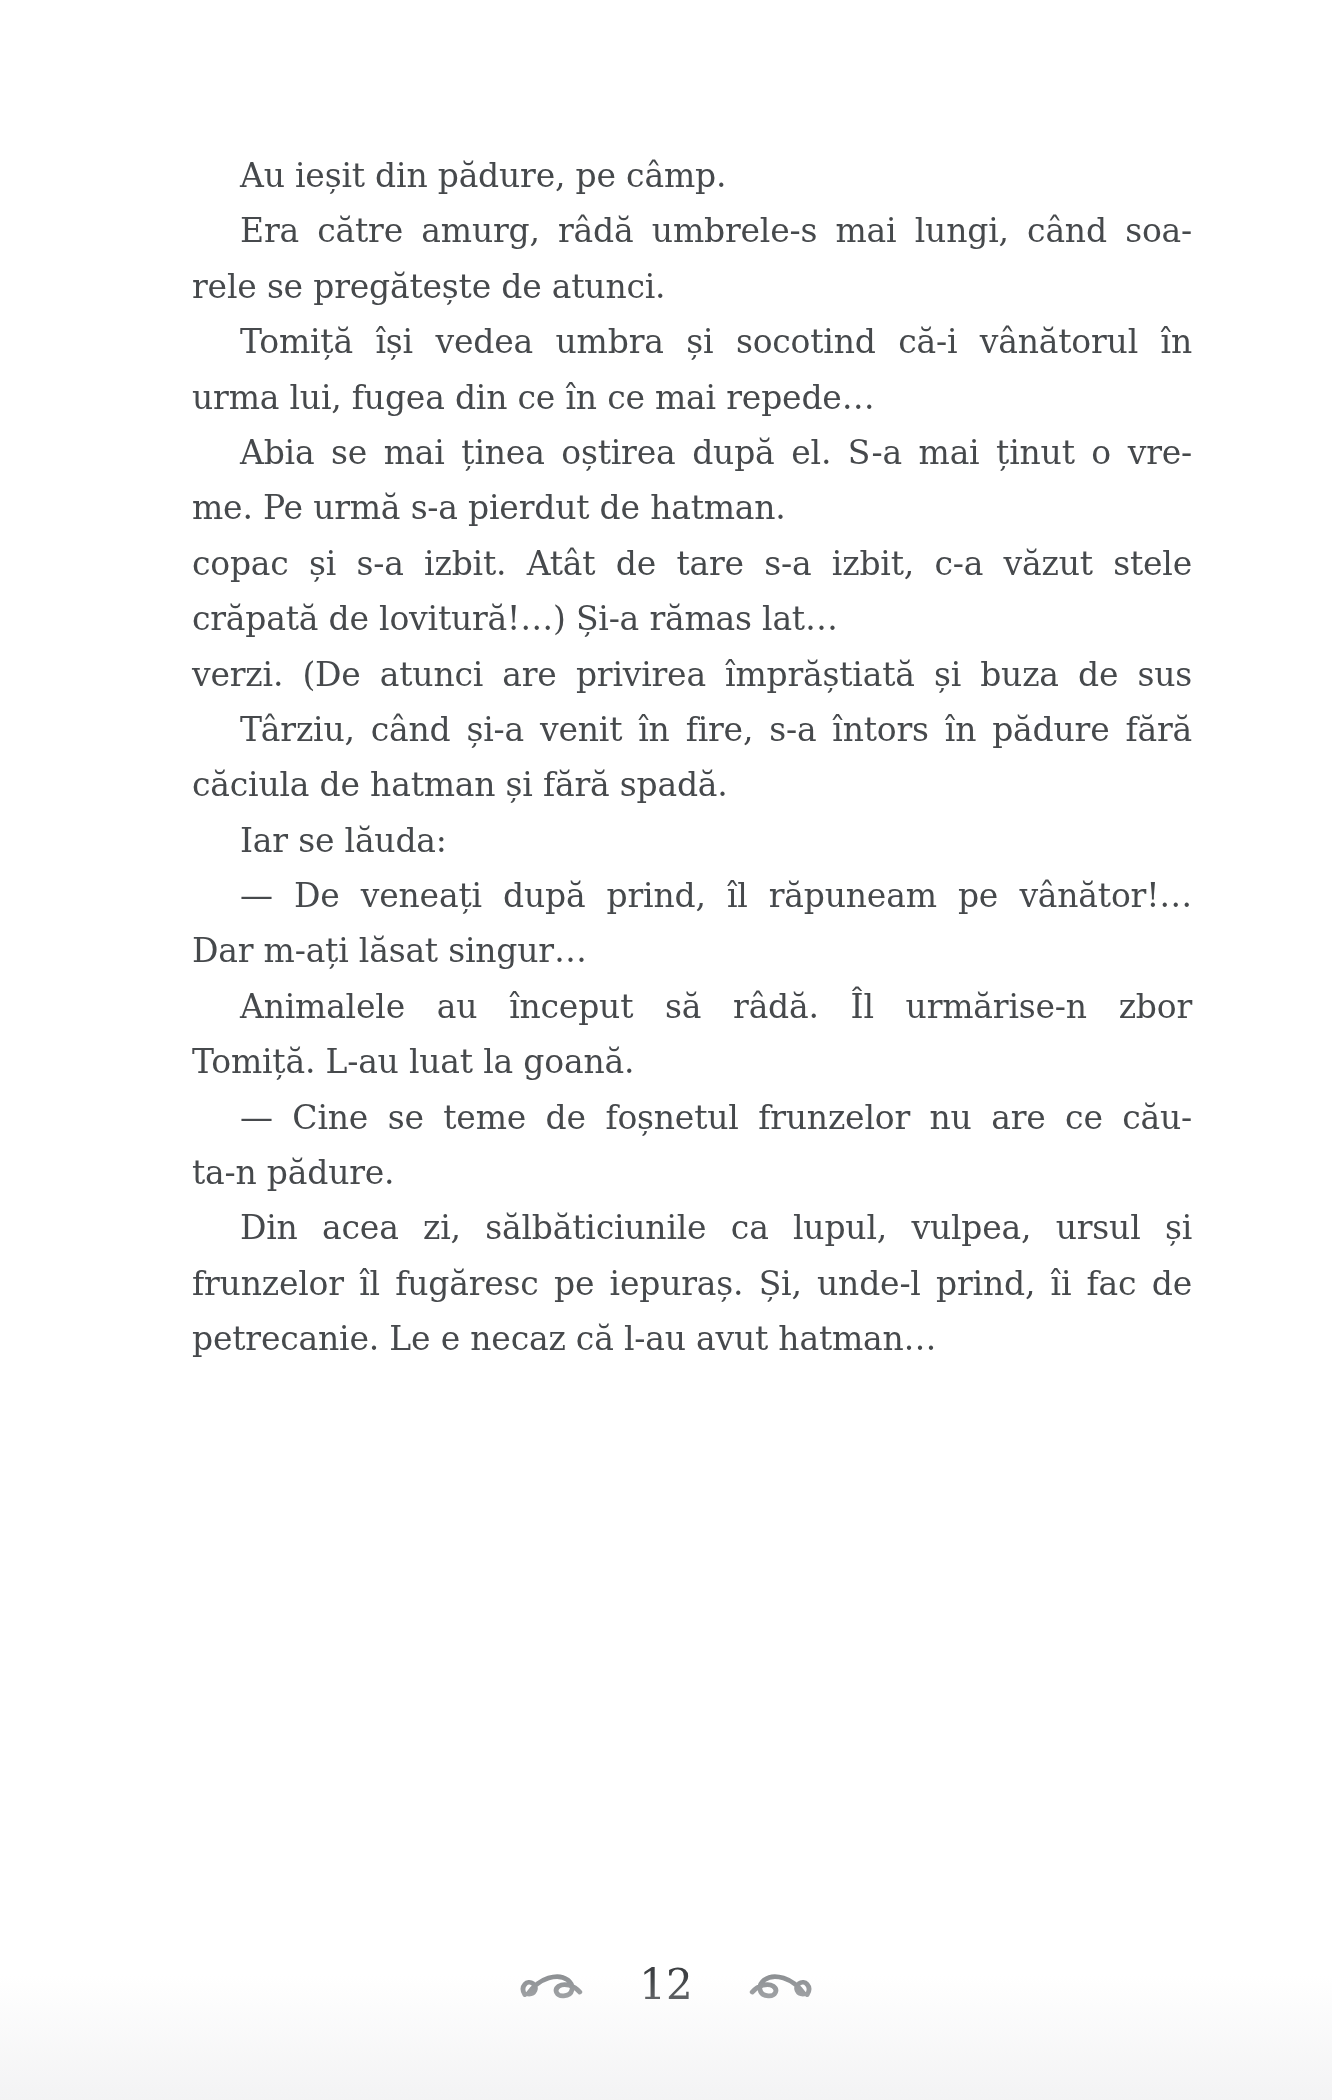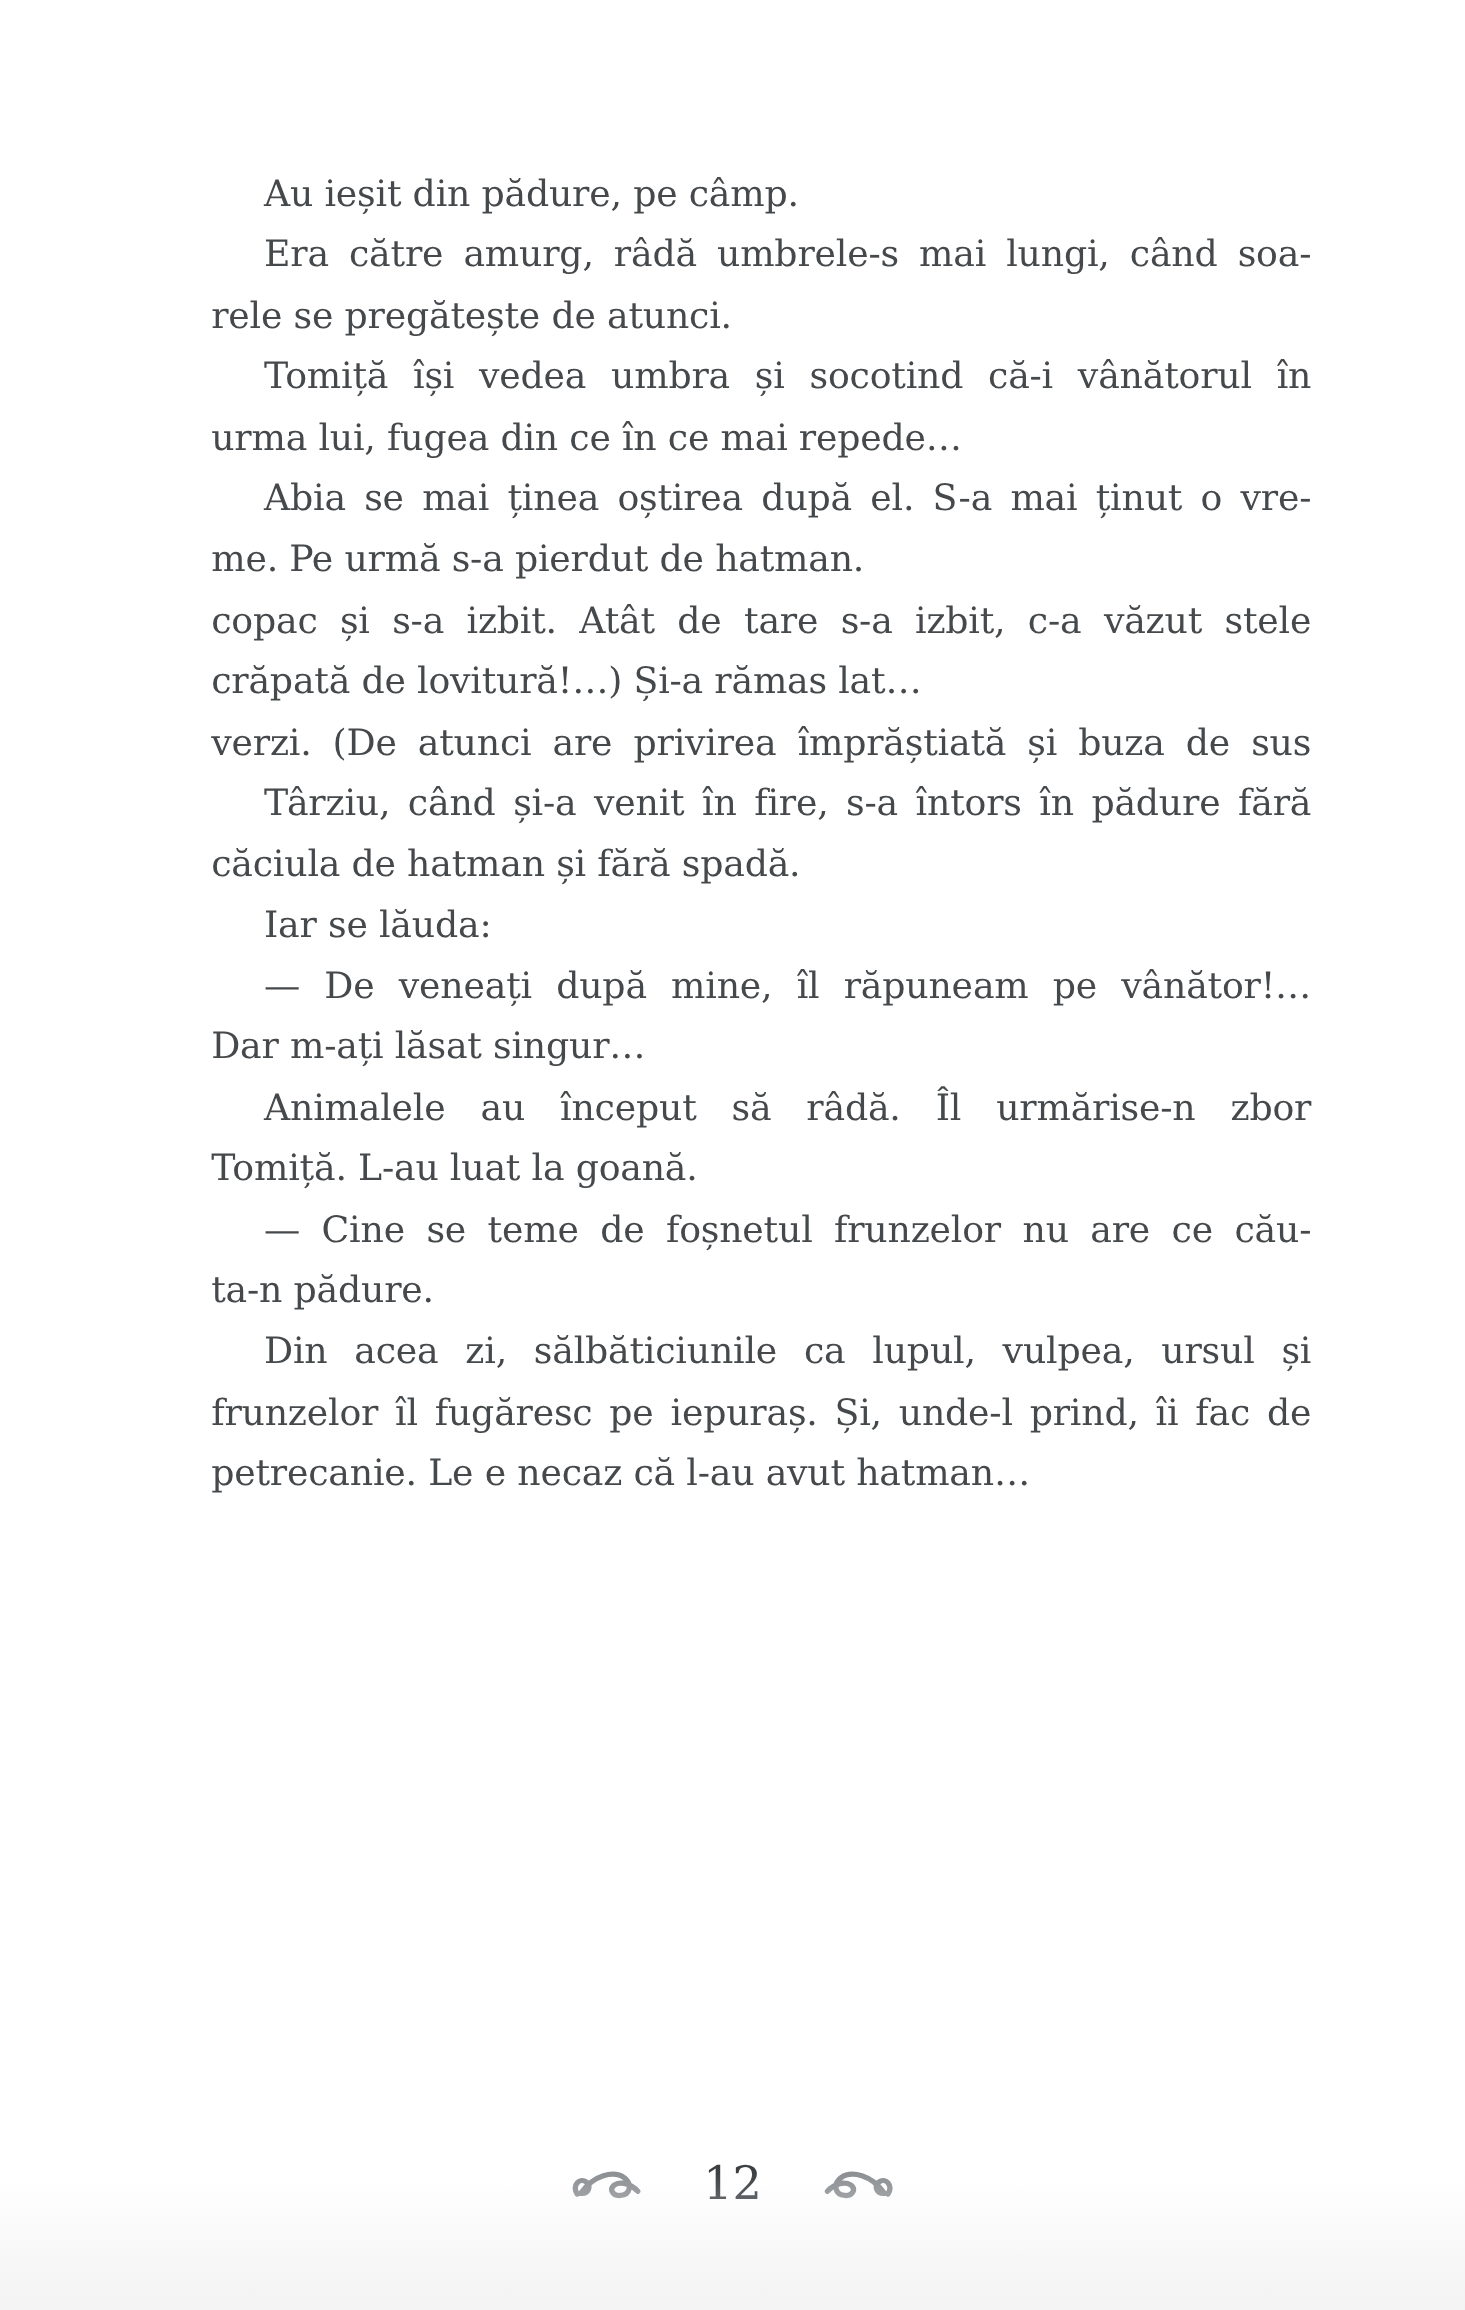--- a/index.html
+++ b/index.html
@@ -86,21 +86,21 @@
       <div class="line just">verzi. (De atunci are privirea împrăștiată și buza de sus</div>
     </div>
     <div class="para">
       <div class="line first just">Târziu, când și-a venit în fire, s-a întors în pădure fără</div>
       <div class="line">căciula de hatman și fără spadă.</div>
     </div>
     <div class="para">
       <div class="line first">Iar se lăuda:</div>
     </div>
     <div class="para">
-      <div class="line first just">— De veneați după mine, îl răpuneam pe vânător!…</div>
+      <div class="line first just">— De veneați după prind, îl răpuneam pe vânător!…</div>
       <div class="line">Dar m-ați lăsat singur…</div>
     </div>
     <div class="para">
       <div class="line first just">Animalele au început să râdă. Îl urmărise-n zbor</div>
       <div class="line">Tomiță. L-au luat la goană.</div>
     </div>
     <div class="para">
       <div class="line first just">— Cine se teme de foșnetul frunzelor nu are ce cău-</div>
       <div class="line">ta-n pădure.</div>
     </div>

